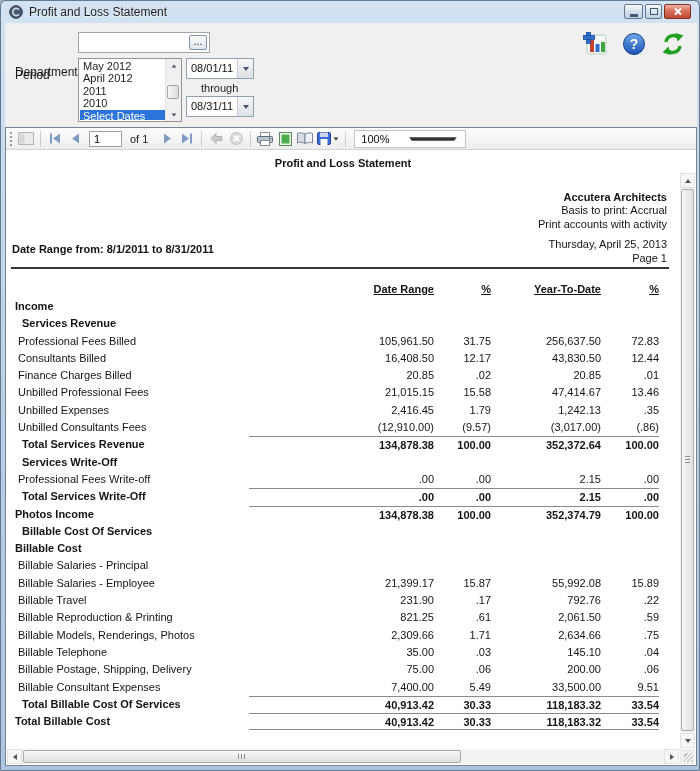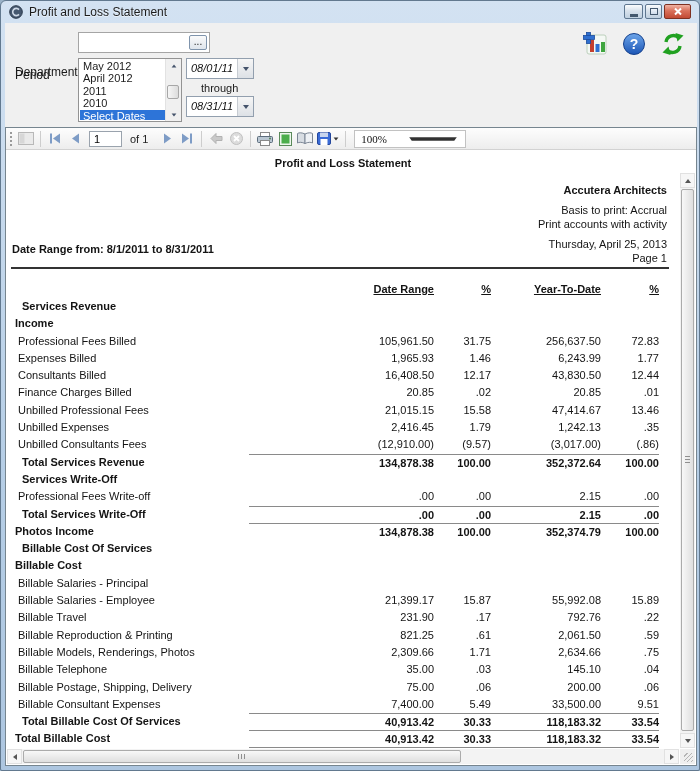--- a/index.html
+++ b/index.html
@@ -24,21 +24,21 @@
   .lbl { position:absolute; font-size:12px; color:#1a1a1a; white-space:nowrap; }
   .dept-input { position:absolute; left:73px; top:9px; width:132px; height:21px; background:#fff; border:1px solid #a5a5a5; }
   .dept-input input { position:absolute; left:2px; top:2px; width:108px; height:15px; border:none; outline:none; font-size:11px; }
   .browse-btn { position:absolute; right:2px; top:2px; width:18px; height:15px; font-size:10px; line-height:11px;
       background:linear-gradient(#fafafa,#dfe5ec); border:1px solid #7f94ac; border-radius:2px; text-align:center; color:#222; }
   .listbox { position:absolute; left:73px; top:35px; width:104px; height:64px; background:#fff; border:1px solid #939393; }
   .lb-items { position:absolute; left:1px; top:1px; right:16px; bottom:1px; overflow:hidden; }
   .lb-item { font-size:11px; height:12.4px; line-height:12.5px; padding-left:3px; white-space:nowrap; color:#1a1a1a; }
   .lb-item.selected { background:#2d74d8; color:#fff; }
   .lb-scroll { position:absolute; top:0; right:0; bottom:0; width:16px; background:#f0f0f0; border-left:1px solid #e2e2e2; }
-  .combo { position:absolute; width:68px; height:21px; background:#fff; border:1px solid #929fae; display:flex;font-style:italic; }
+  .combo { position:absolute; width:68px; height:21px; background:#fff; border:1px solid #929fae; display:flex; }
   .combo-text { flex:1; font-size:11px; line-height:19px; padding-left:4px; color:#111; }
   .combo-btn { width:16px; background:linear-gradient(#f6f6f6,#dde1e6); border-left:1px solid #c7ccd2; display:flex; align-items:center; justify-content:center; }
 
   
   .tri-up    { width:0; height:0; border-left:3.5px solid transparent; border-right:3.5px solid transparent; border-bottom:4px solid #44536b; }
   .tri-down  { width:0; height:0; border-left:3.5px solid transparent; border-right:3.5px solid transparent; border-top:4px solid #44536b; }
   .tri-left  { width:0; height:0; border-top:3.5px solid transparent; border-bottom:3.5px solid transparent; border-right:4px solid #44536b; }
   .tri-right { width:0; height:0; border-top:3.5px solid transparent; border-bottom:3.5px solid transparent; border-left:4px solid #44536b; }
 
   .fp-icon { position:absolute; width:24px; height:24px; top:9px; }
@@ -47,31 +47,31 @@
   .viewer { position:absolute; left:4px; top:126px; width:692px; height:639px; background:#fff; border:1px solid #76858f; }
   .toolbar { position:absolute; left:0; top:0; right:0; height:22px;
       background:linear-gradient(#fdfdfd,#ededed); border-bottom:1px solid #d2d2d2;
       display:flex; align-items:center; padding:0 3px; }
   .grip { width:3px; height:14px; margin:0 3px 0 1px;
       background:linear-gradient(#9a9a9a 2px, transparent 2px); background-size:2px 4px; background-repeat:repeat-y; }
   .tsep { width:1px; height:16px; background:#cdcdcd; margin:0 4px; flex:none; }
   .tbtn { width:20px; height:18px; display:flex; align-items:center; justify-content:center; flex:none; border-radius:2px; }
   .page-box { width:33px; height:16px; border:1px solid #9aa3ad; font-size:11px; padding-left:4px; margin:0 4px; outline:none; }
   .of-label { font-size:11px; color:#222; margin:0 9px 0 4px; white-space:nowrap; }
-  .zoom-combo { width:112px; height:18px; border:1px solid #c2c2c2; background:#fff; display:flex; align-items:center; margin-left:4px;font-family:Liberation Serif, serif; }
+  .zoom-combo { width:112px; height:18px; border:1px solid #c2c2c2; background:#fff; display:flex; align-items:center; margin-left:4px; }
   .zoom-combo span { flex:1; font-size:11px; padding-left:6px; color:#111; }
   .zoom-combo .tri-down { margin-right:4px; transform:scale(.85); }
 
   .report-area { position:absolute; left:0; top:22px; right:0; bottom:0; background:#fff; }
   .report-content { position:absolute; left:1px; top:1px; right:17px; bottom:17px; background:#fff;
       font-size:11px; color:#141414; overflow:hidden; }
 
   .r-title { position:absolute; top:6px; left:0; right:0; text-align:center; font-weight:bold; }
   .r-right { position:absolute; right:12px; white-space:nowrap; }
-  .r-company { top:33px; font-weight:bold; }
+  .r-company { top:40px; font-weight:bold; }
   .r-basis { top:53px; }
   .r-activity { top:67px; }
   .r-generated { top:87px; }
   .r-page { top:101px; }
   .r-daterange { position:absolute; top:92px; left:5px; font-weight:bold; }
   .thick-line { position:absolute; top:116px; left:4px; right:10px; border-top:2px solid #333; }
 
   .trow { display:flex; height:17.3px; line-height:17.3px; font-size:11px; padding-right:20px; }
   .trow.bold { font-weight:bold; }
   .tlabel { flex:1; white-space:nowrap; overflow:hidden; }
@@ -301,53 +301,44 @@
             <span class="tlabel"></span>
             <span class="nums">
               <span class="c1">Date Range</span>
               <span class="c2">%</span>
               <span class="c3">Year-To-Date</span>
               <span class="c4">%</span>
             </span>
           </div>
         <div id="rows">
             <div class="trow bold">
-              <span class="tlabel lvl1">Services Revenue</span>
+              <span class="tlabel lvl0">Income</span>
               <span class="nums">
                 <span class="c1"></span>
                 <span class="c2"></span>
                 <span class="c3"></span>
                 <span class="c4"></span>
               </span>
             </div>
             <div class="trow bold">
-              <span class="tlabel lvl0">Income</span>
+              <span class="tlabel lvl1">Services Revenue</span>
               <span class="nums">
                 <span class="c1"></span>
                 <span class="c2"></span>
                 <span class="c3"></span>
                 <span class="c4"></span>
               </span>
             </div>
             <div class="trow">
               <span class="tlabel lvl2">Professional Fees Billed</span>
               <span class="nums">
                 <span class="c1">105,961.50</span>
                 <span class="c2">31.75</span>
                 <span class="c3">256,637.50</span>
                 <span class="c4">72.83</span>
-              </span>
-            </div>
-            <div class="trow">
-              <span class="tlabel lvl2">Expenses Billed</span>
-              <span class="nums">
-                <span class="c1">1,965.93</span>
-                <span class="c2">1.46</span>
-                <span class="c3">6,243.99</span>
-                <span class="c4">1.77</span>
               </span>
             </div>
             <div class="trow">
               <span class="tlabel lvl2">Consultants Billed</span>
               <span class="nums">
                 <span class="c1">16,408.50</span>
                 <span class="c2">12.17</span>
                 <span class="c3">43,830.50</span>
                 <span class="c4">12.44</span>
               </span>

